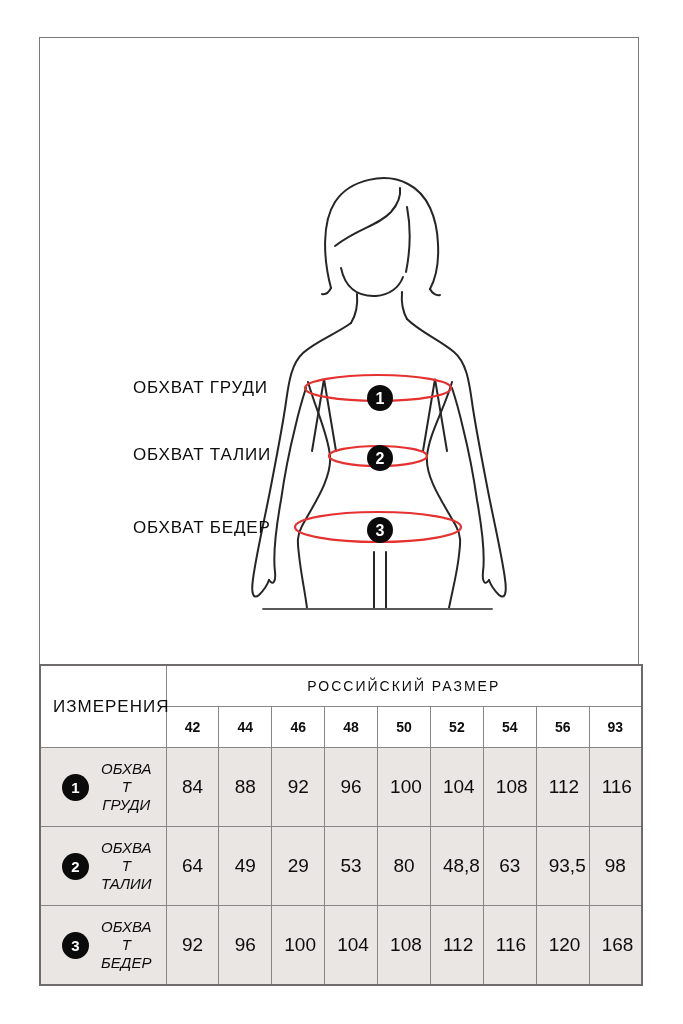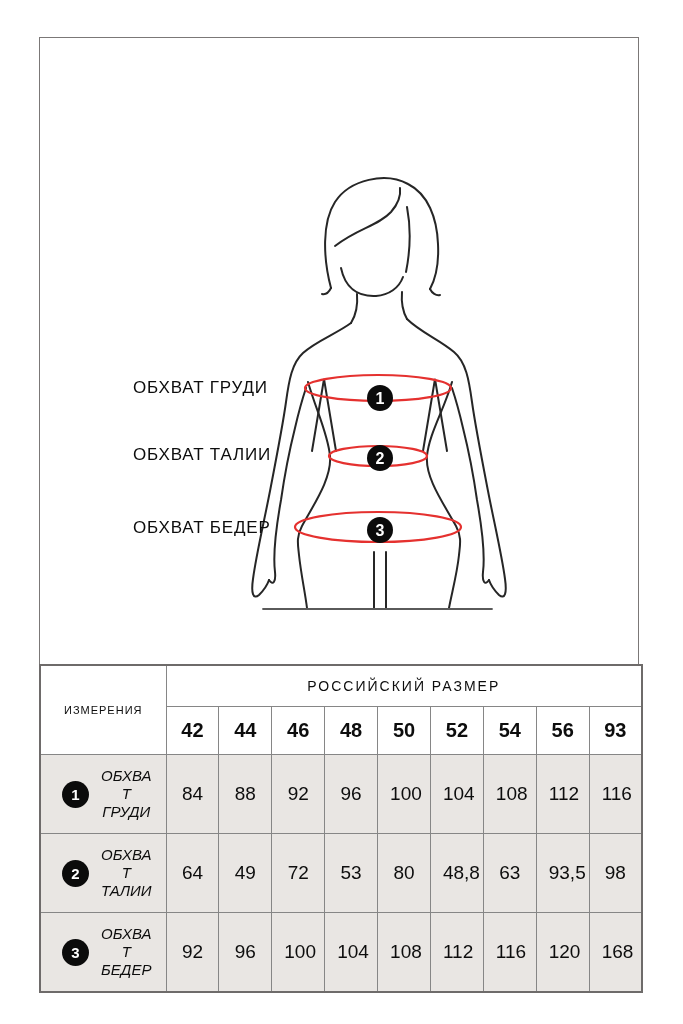--- a/index.html
+++ b/index.html
@@ -30,24 +30,24 @@
     position:absolute;left:39px;top:664px;width:602px;
     border-collapse:collapse;table-layout:fixed;
     font-family:"Liberation Sans",sans-serif;
   }
   table.size-table td{
     border:1px solid #868686;text-align:center;vertical-align:middle;
     padding:12px;box-sizing:border-box;background:#ffffff;
   }
   table.size-table{border:2px solid #6e6b6a;}
   td.c-measure{
-    vertical-align:bottom;font-size:11px;letter-spacing:1px;padding-bottom:10px;
+    vertical-align:bottom;font-size:17px;letter-spacing:1px;padding-bottom:10px;
   }
   td.c-sizehead{height:23px;font-size:14px;letter-spacing:2px;}
-  td.c-size{height:30px;font-size:20px;font-weight:700;}
+  td.c-size{height:30px;font-size:14px;font-weight:700;}
   tr.datarow td{background:#e9e6e3;height:70px;}
   td.c-label{text-align:left;}
   .label-inner{display:flex;align-items:center;gap:10px;padding-left:9px;}
   .badge{
     flex:0 0 auto;width:27px;height:27px;border-radius:50%;background:#0b0b0b;
     color:#ffffff;font-size:15px;font-weight:700;
     display:inline-flex;align-items:center;justify-content:center;
   }
   .rlabel{
     font-style:italic;font-size:15px;line-height:18px;width:66px;
@@ -166,21 +166,21 @@
     </tr>
     <tr class="datarow">
       <td class="c-label">
         <span class="label-inner">
           <span class="badge">2</span>
           <span class="rlabel">ОБХВАТ ТАЛИИ</span>
         </span>
       </td>
       <td class="c-val">64</td>
       <td class="c-val">49</td>
-      <td class="c-val">72</td>
+      <td class="c-val">29</td>
       <td class="c-val">53</td>
       <td class="c-val">80</td>
       <td class="c-val">48,8</td>
       <td class="c-val">63</td>
       <td class="c-val">93,5</td>
       <td class="c-val">98</td>
     </tr>
     <tr class="datarow">
       <td class="c-label">
         <span class="label-inner">

